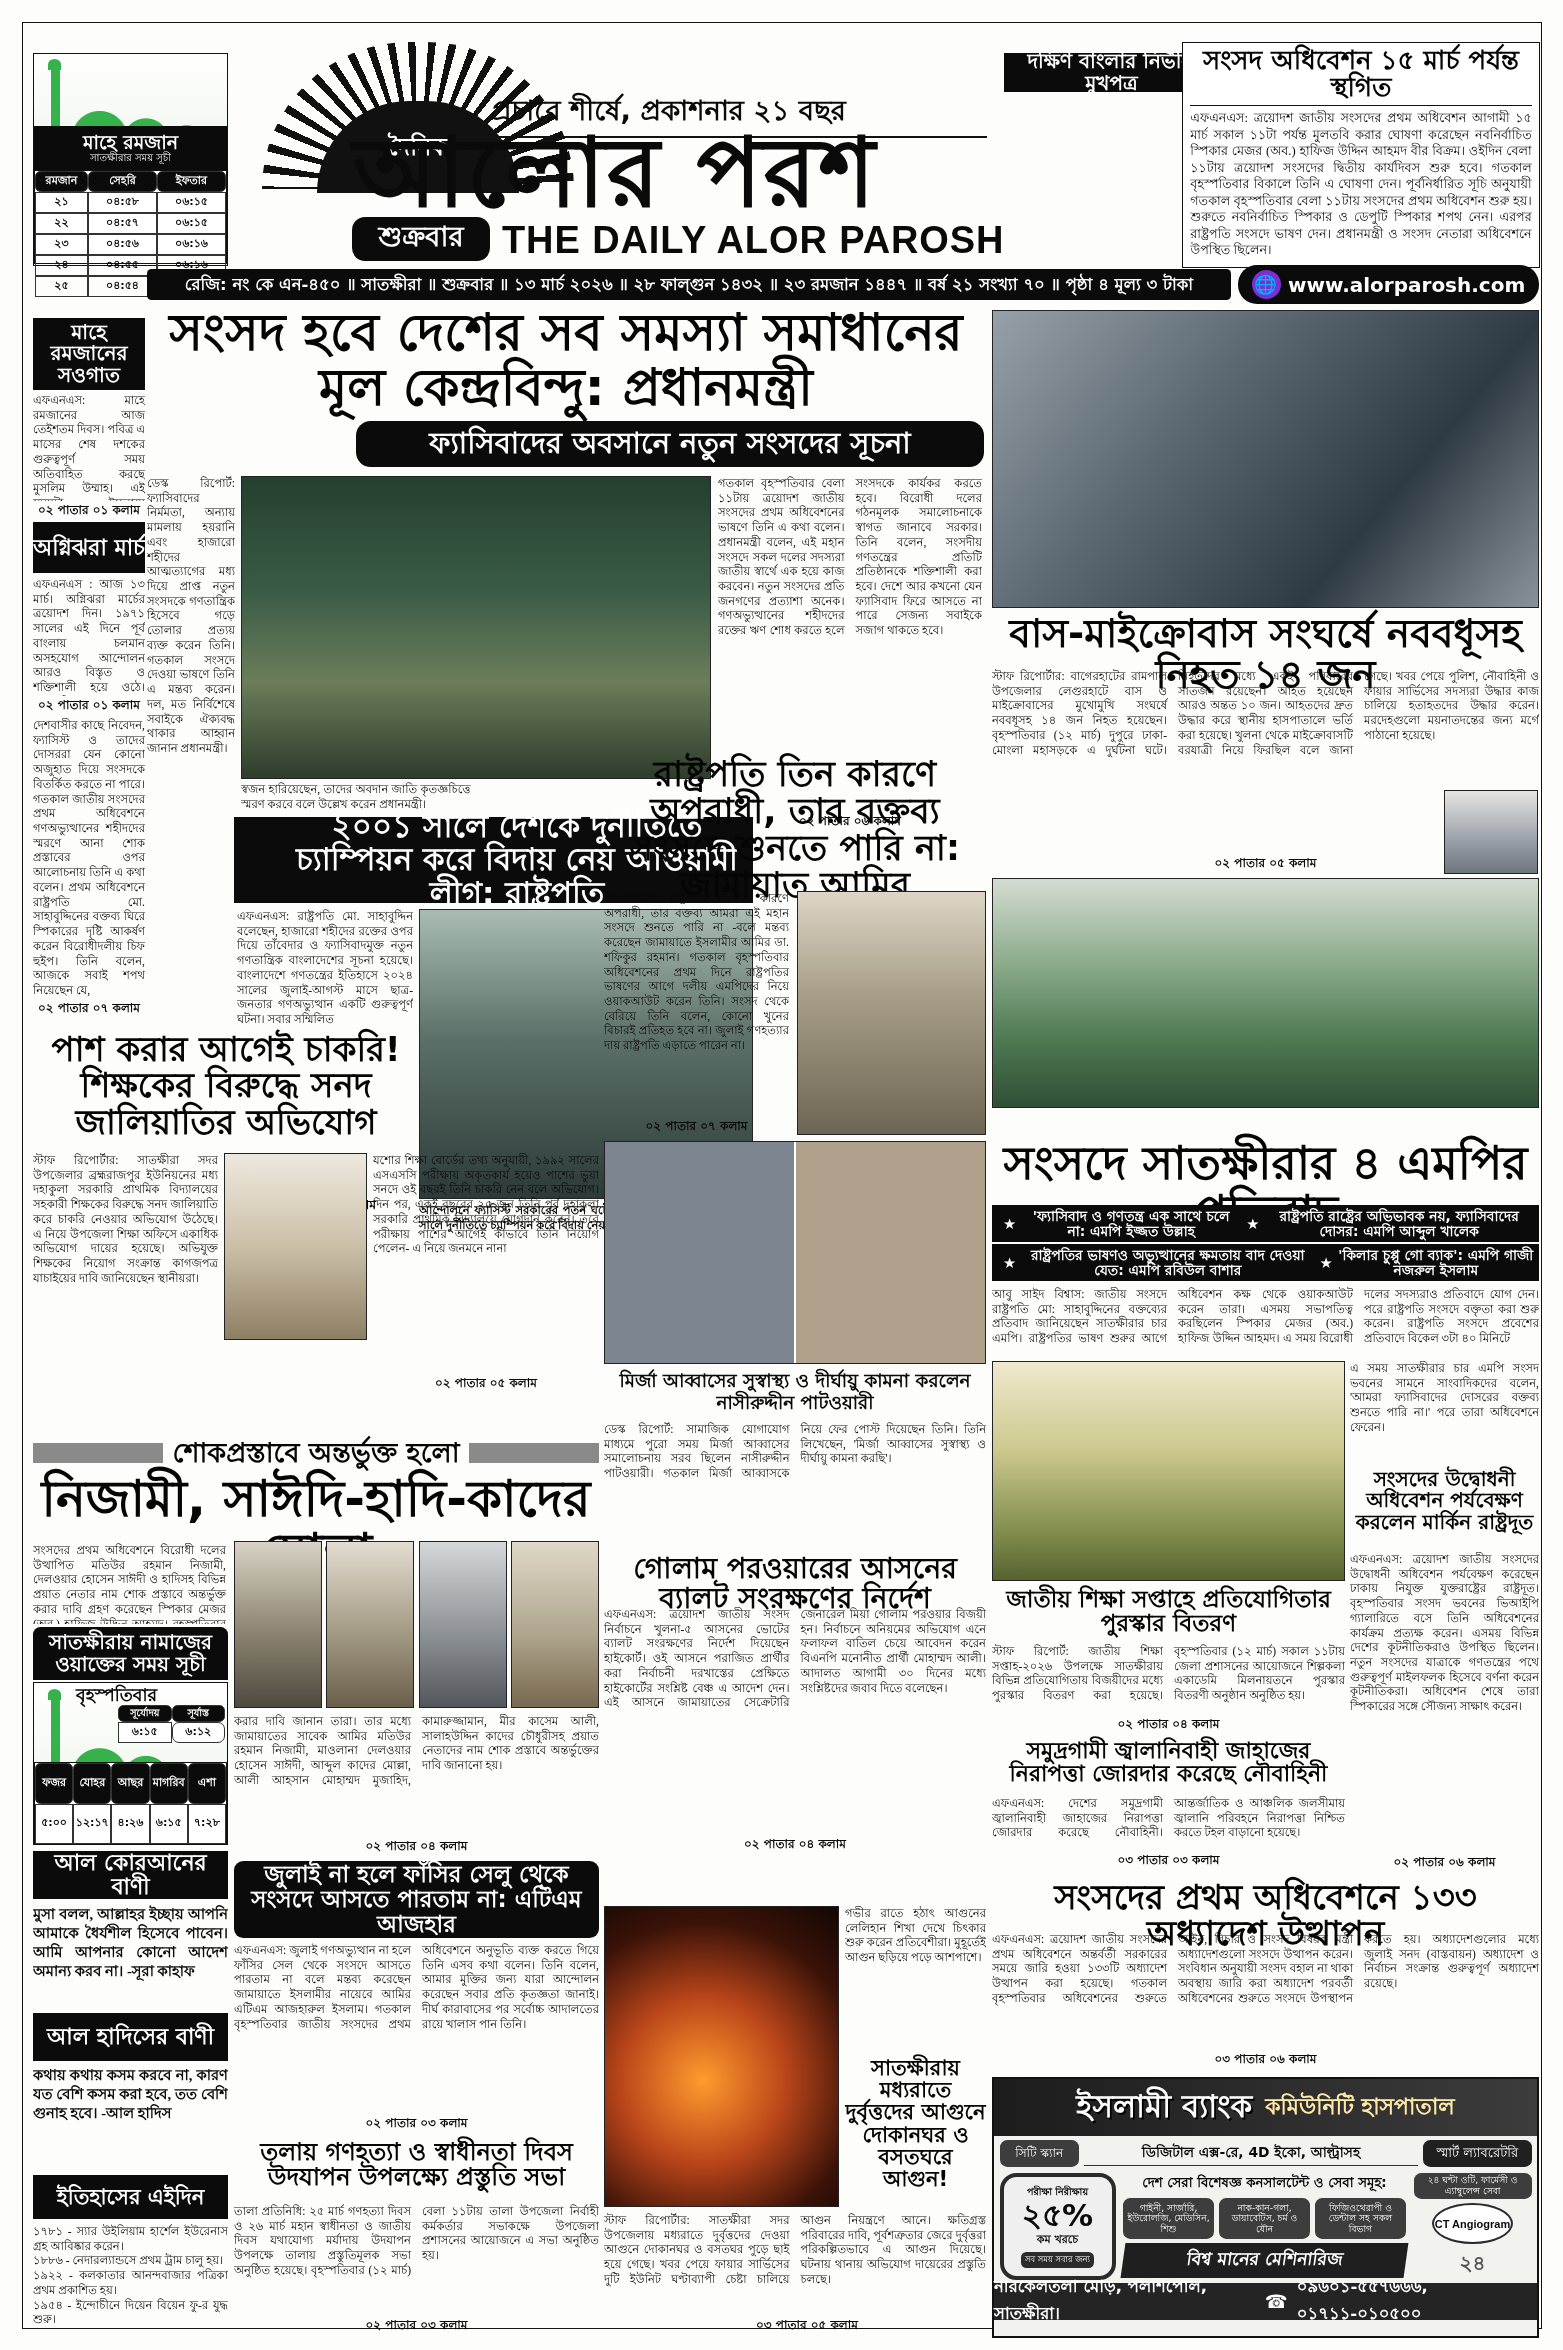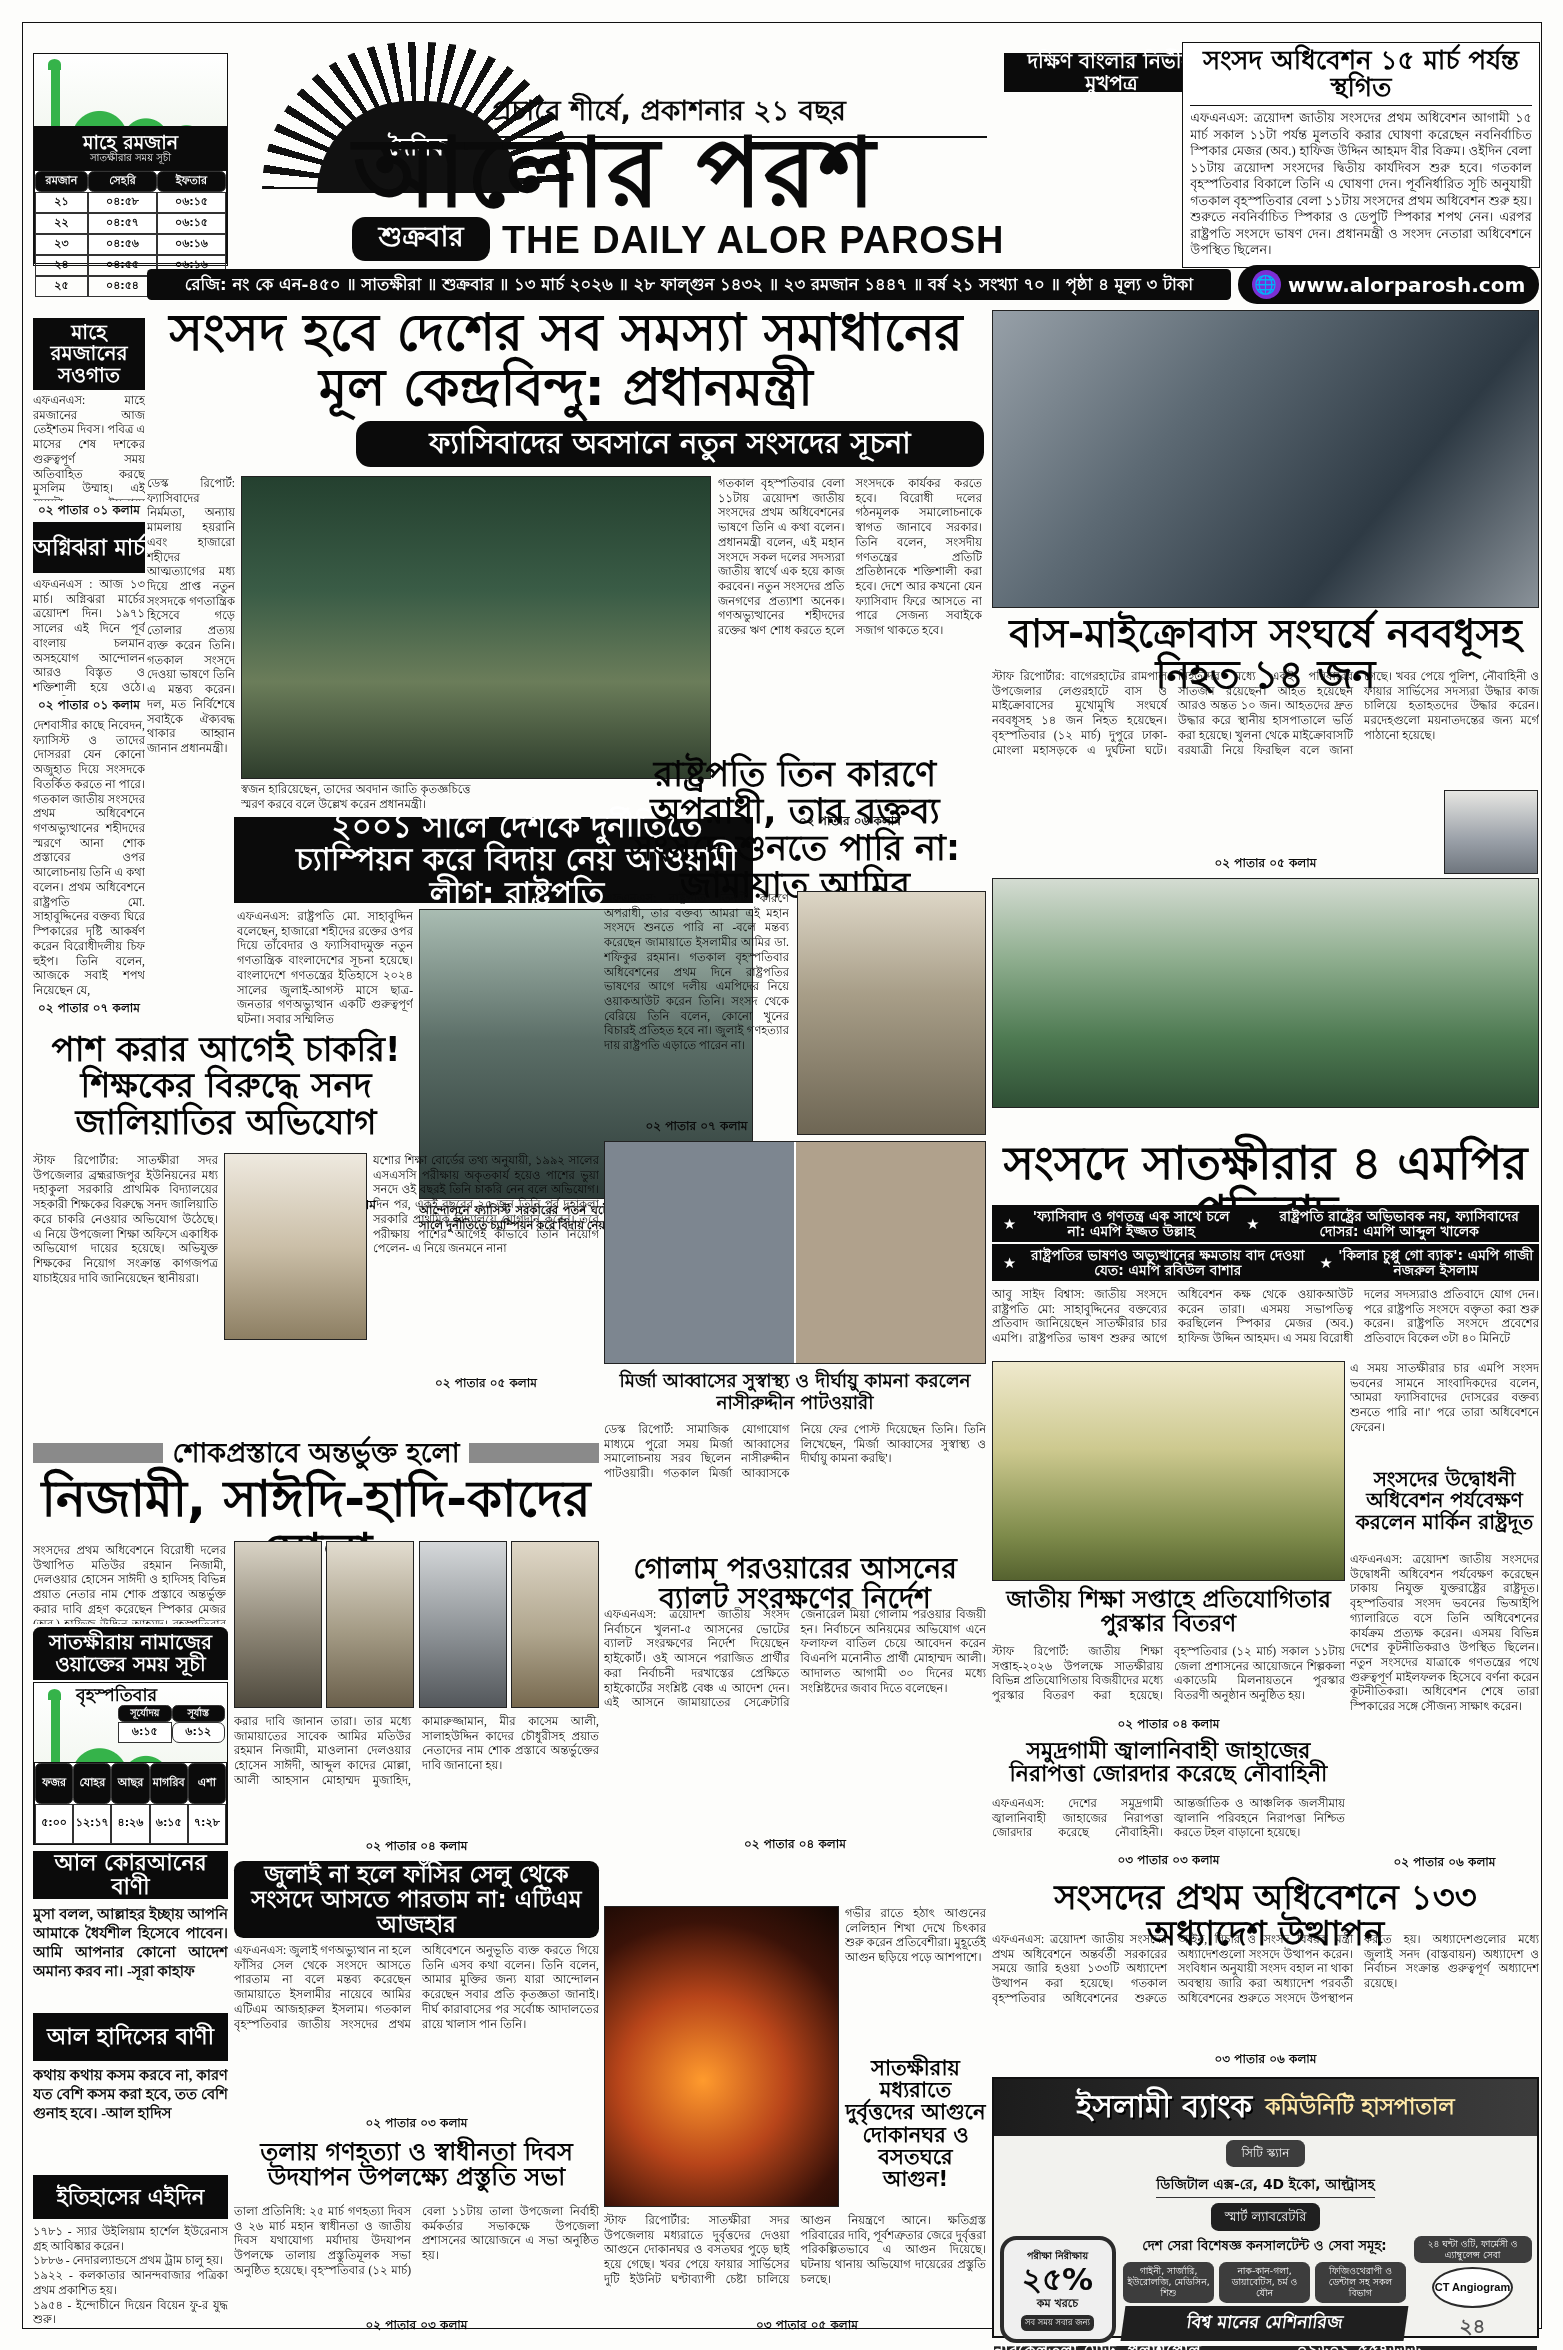--- a/index.html
+++ b/index.html
@@ -273,21 +273,21 @@
 
   <div class="abs head" style="left:992px;top:1879px;width:547px;font-size:34px;">সংসদের প্রথম অধিবেশনে ১৩৩ অধ্যাদেশ উত্থাপন</div>
   <div class="abs body-xs c3" style="left:992px;top:1932px;width:547px;height:118px;">এফএনএস: ত্রয়োদশ জাতীয় সংসদের প্রথম অধিবেশনে অন্তর্বর্তী সরকারের সময়ে জারি হওয়া ১৩৩টি অধ্যাদেশ উত্থাপন করা হয়েছে। গতকাল বৃহস্পতিবার অধিবেশনের শুরুতে আইন, বিচার ও সংসদ বিষয়ক মন্ত্রী অধ্যাদেশগুলো সংসদে উত্থাপন করেন। সংবিধান অনুযায়ী সংসদ বহাল না থাকা অবস্থায় জারি করা অধ্যাদেশ পরবর্তী অধিবেশনের শুরুতে সংসদে উপস্থাপন করতে হয়। অধ্যাদেশগুলোর মধ্যে জুলাই সনদ (বাস্তবায়ন) অধ্যাদেশ ও নির্বাচন সংক্রান্ত গুরুত্বপূর্ণ অধ্যাদেশ রয়েছে।</div>
   <div class="abs jump" style="left:992px;top:2050px;width:547px;">০৩ পাতার ০৬ কলাম</div>
 
   <div class="abs" style="left:992px;top:2077px;width:547px;height:261px;border:2.8px solid #111;background:#f2f2ee;">
     <div style="height:57px;background:linear-gradient(90deg,#1c1c1c,#3c3c3c);display:flex;align-items:center;justify-content:center;gap:13px;color:#fff;font-family:'DejaVu Sans',sans-serif;">
       <span style="font-size:31px;font-weight:bold;text-shadow:1.8px 1.8px 0 #000;">ইসলামী ব্যাংক</span>
       <span style="font-size:22px;font-weight:bold;color:#ffe9a8;">কমিউনিটি হাসপাতাল</span>
     </div>
-    <div style="display:flex;align-items:center;gap:5.5px;padding:3.7px 5.5px;flex-direction:column;">
+    <div style="display:flex;align-items:center;gap:5.5px;padding:3.7px 5.5px;">
       <span class="chip" style="font-size:12px;min-width:72px;height:24px;">সিটি স্ক্যান</span>
       <span style="flex:1;font-family:'DejaVu Sans',sans-serif;font-weight:bold;font-size:13.8px;border-bottom:1.8px solid #333;text-align:center;">ডিজিটাল এক্স-রে, 4D ইকো, আল্ট্রাসহ</span>
       <span class="chip" style="font-size:13px;min-width:101px;height:24px;background:#202020;">স্মার্ট ল্যাবরেটরি</span>
     </div>
     <div style="display:flex;gap:7.3px;padding:1.8px 5.5px;height:108px;">
       <div class="hex" style="width:108px;height:99px;">
         <span style="font-size:9.6px;font-weight:bold;">পরীক্ষা নিরীক্ষায়</span>
         <span style="font-size:31px;font-weight:bold;line-height:1;">২৫%</span>
         <span style="font-size:11px;font-weight:bold;">কম খরচে</span>
         <span style="font-size:8.3px;background:#2b2b2b;color:#fff;border-radius:5.5px;padding:0.9px 3.7px;margin-top:1.8px;">সব সময় সবার জন্য</span>

